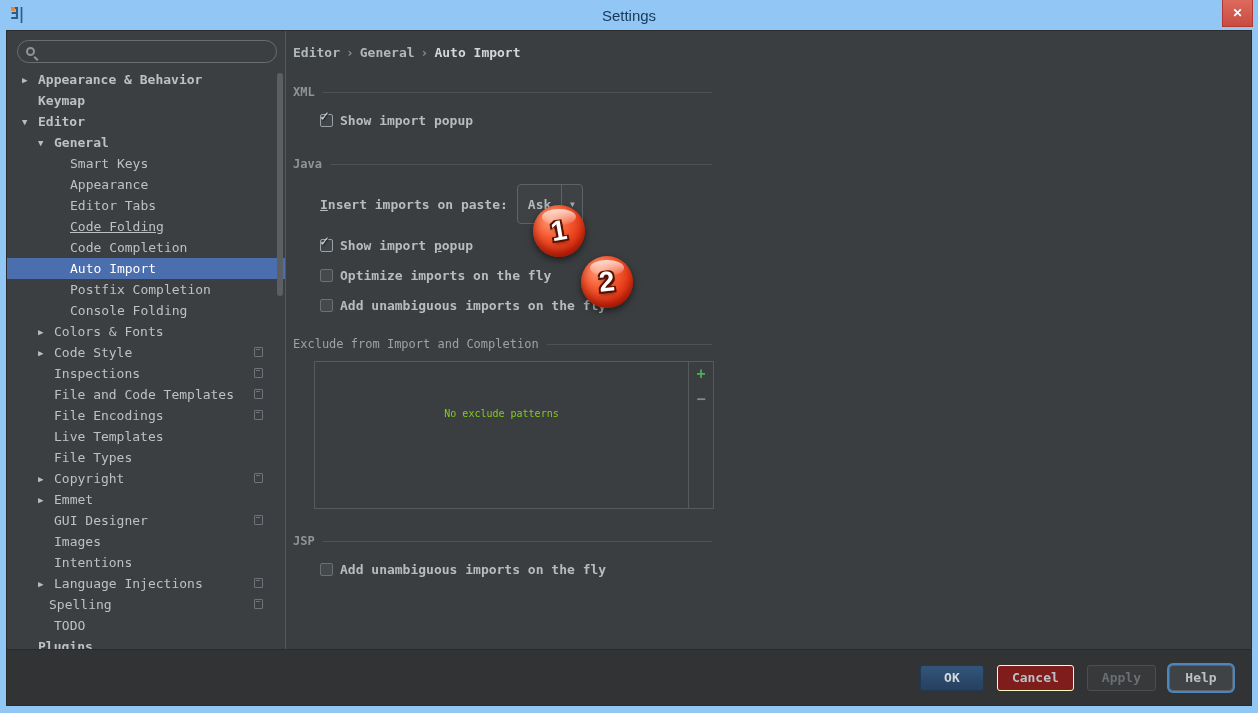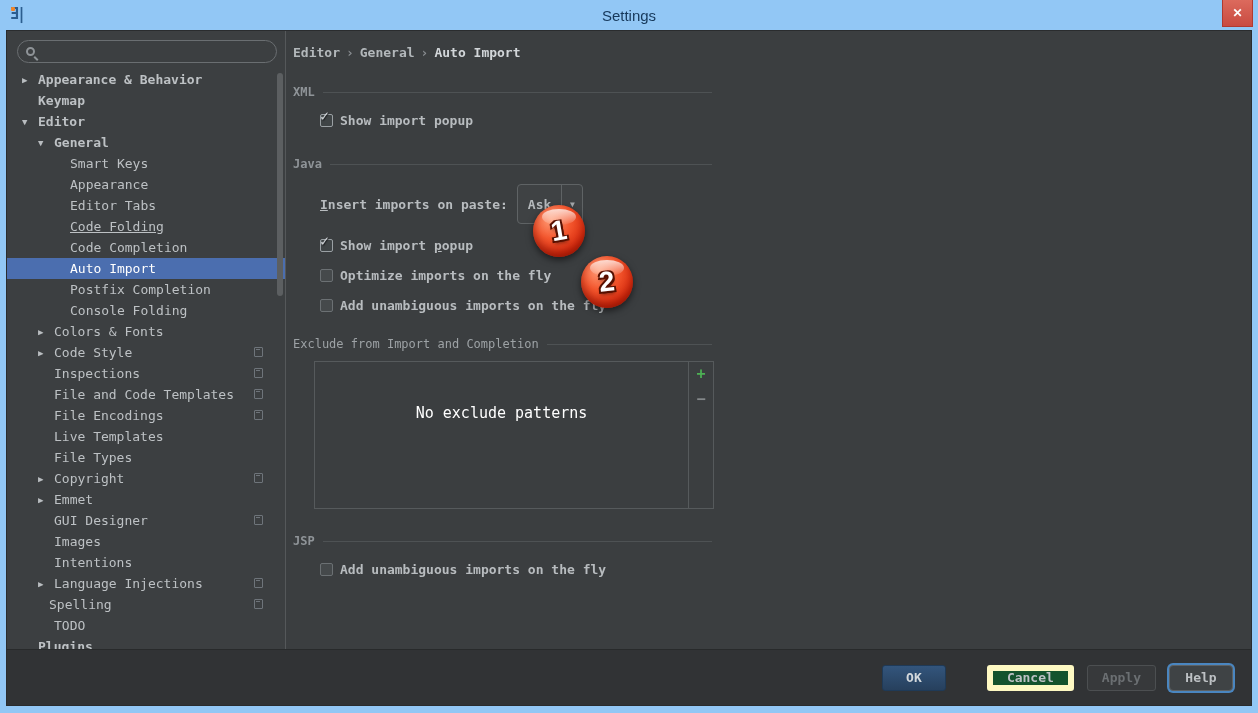--- a/index.html
+++ b/index.html
@@ -75,21 +75,21 @@
   .dropdown { margin-left:9px; height:40px; border:1px solid #5f6365; border-radius:4px;
               display:flex; align-items:center; background:#3f4244; cursor:pointer; }
   .dd-value { padding:0 10px; font-size:13px; font-weight:bold; color:#b5b9bc; }
   .dd-arrow-cell { width:21px; align-self:stretch; border-left:1px solid #5f6365;
                    display:flex; align-items:center; justify-content:center; }
   .dd-arrow { font-size:8px; color:#a3a7aa; }
 
   .exclude-panel { margin:10px 0 0 21px; width:400px; height:148px; border:1px solid #565a5c;
                    display:flex; background:#3b3e40; }
   .exclude-list { flex:1; display:flex; align-items:center; justify-content:center; }
-  .empty-text { font-size:15px; color:#ffffff; transform:translateY(-22px); }
+  .empty-text { font-size:10px; color:#84cc16; transform:translateY(-22px); }
   .exclude-toolbar { width:25px; border-left:1px solid #565a5c; display:flex; flex-direction:column;
                      align-items:center; padding-top:4px; }
   .tb-btn { width:16px; height:16px; font:bold 15px "DejaVu Sans Mono", monospace; line-height:16px;
             text-align:center; cursor:pointer; margin-bottom:9px; }
 
   
   .ann-circle { position:absolute; width:52px; height:52px; border-radius:50%;
                 background:radial-gradient(circle at 35% 28%, #ff9d78 0%, #f4572e 38%, #da2c0e 72%, #a32005 100%);
                 box-shadow:0 3px 7px rgba(0,0,0,.55), inset 0 -5px 9px rgba(110,10,0,.55);
                 display:flex; align-items:center; justify-content:center; }
@@ -101,21 +101,21 @@
   .ann-1 .ann-num { transform:rotate(-10deg); }
   .ann-2 { left:295px; top:225px; }
   .ann-2 .ann-num { transform:rotate(-6deg); }
 
   
   .footer { flex:0 0 56px; background:#313335; border-top:1px solid #282a2b;
             display:flex; align-items:center; justify-content:flex-end; padding-right:18px; gap:13px; }
   .btn { height:26px; min-width:64px; padding:0 14px; border-radius:3px; font:bold 13px "DejaVu Sans Mono", monospace;
          display:flex; align-items:center; justify-content:center; cursor:pointer; }
   .btn-primary { background:linear-gradient(#33557c,#27405d); border:1px solid #1f3a57; color:#d3d8dc; }
-  .btn-normal  { background:#14532d; border:6px solid #fef9c3; color:#bdc1c4;margin-left:28px; }
+  .btn-normal  { background:#7f1d1d; border:1px solid #fef9c3; color:#bdc1c4; }
   .btn-disabled{ background:#37393b; border:1px solid #4c4f51; color:#6b6f72; cursor:default; }
   .btn-focused { background:#3f4345; border:1px solid #5e6264; color:#bdc1c4;
                  box-shadow:0 0 0 2px #4a86c0; border-radius:4px; }
 
   
   .mt-xml   { margin-top:25px; }
   .mt-cbrow { margin-top:14px; }
   .mt-java  { margin-top:29px; }
   .mt-ddrow { margin-top:13px; }
   .mt-cb2   { margin-top:15px; }

